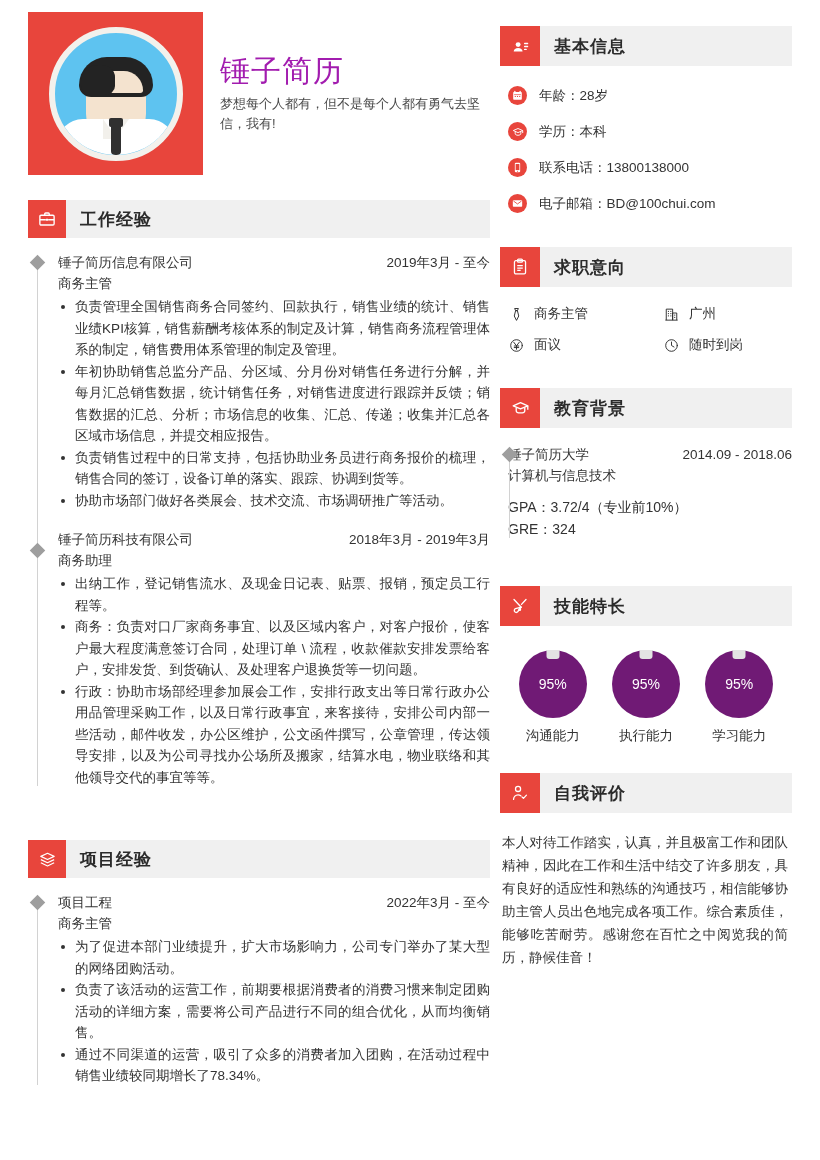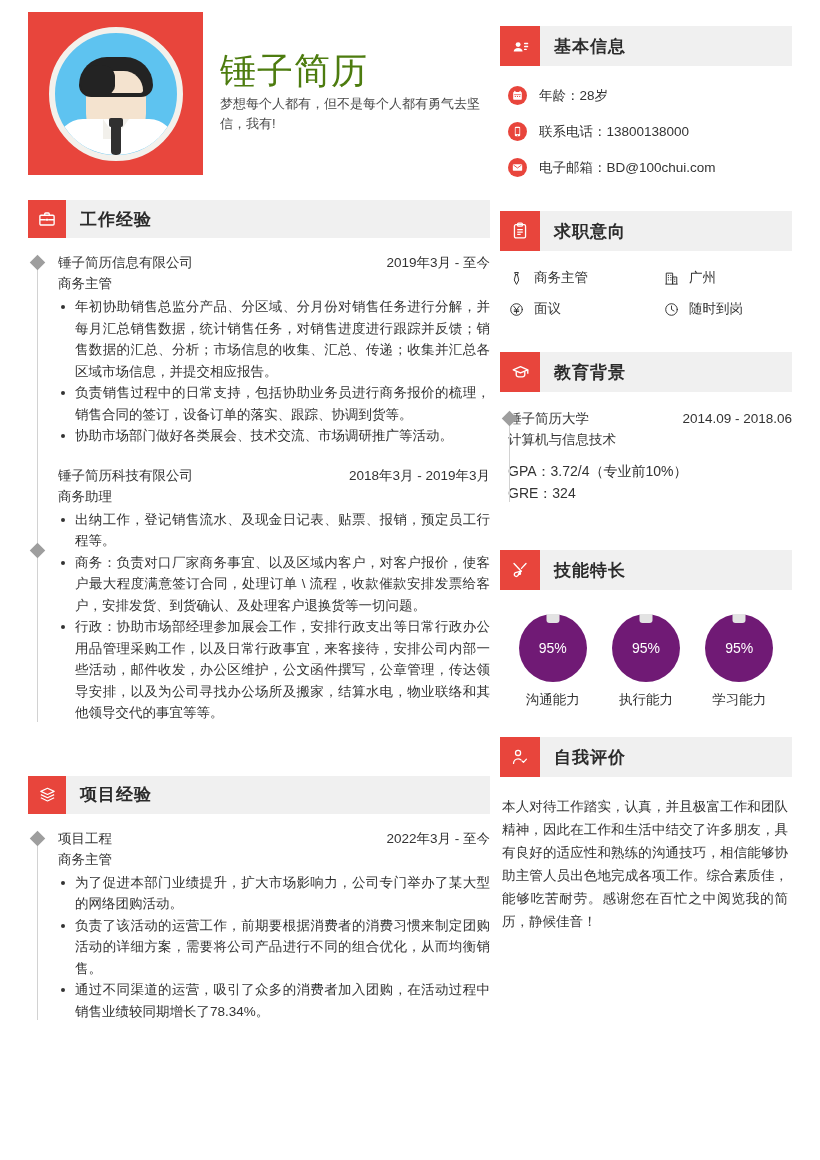--- a/index.html
+++ b/index.html
@@ -127,23 +127,23 @@
     background: #303030;
     border-radius: 2px;
   }
 
   .header-text {
     position: absolute;
     left: 220px; top: 52px;
     width: 270px;
   }
   .resume-name {
-    font-size: 36px;
+    font-size: 30px;
     font-weight: normal;
-    color: #4d7c0f;
+    color: #a21caf;
     letter-spacing: 1px;
     line-height: 38px;
   }
   .resume-slogan {
     margin-top: 4px;
     font-size: 13px;
     line-height: 20px;
     color: #4a4a4a;
   }
 
@@ -383,20 +383,21 @@
 
     <div class="tl">
       <div class="tl-dot"></div>
       <div class="entry">
         <div class="entry-top">
           <span class="entry-org">锤子简历信息有限公司</span>
           <span class="entry-date">2019年3月 - 至今</span>
         </div>
         <div class="entry-role">商务主管</div>
         <ul class="bullets">
+          <li>负责管理全国销售商务合同签约、回款执行，销售业绩的统计、销售业绩KPI核算，销售薪酬考核体系的制定及计算，销售商务流程管理体系的制定，销售费用体系管理的制定及管理。</li>
           <li>年初协助销售总监分产品、分区域、分月份对销售任务进行分解，并每月汇总销售数据，统计销售任务，对销售进度进行跟踪并反馈；销售数据的汇总、分析；市场信息的收集、汇总、传递；收集并汇总各区域市场信息，并提交相应报告。</li>
           <li>负责销售过程中的日常支持，包括协助业务员进行商务报价的梳理，销售合同的签订，设备订单的落实、跟踪、协调到货等。</li>
           <li>协助市场部门做好各类展会、技术交流、市场调研推广等活动。</li>
         </ul>
       </div>
 
       <div class="tl-dot" style="top:293px;"></div>
       <div class="entry">
         <div class="entry-top">
           <span class="entry-org">锤子简历科技有限公司</span>
@@ -467,20 +468,30 @@
             <rect x="4.6" y="9.6" width="14.8" height="1.5" fill="#e8453c"></rect>
             <rect x="6" y="13" width="2.4" height="2.2" fill="#e8453c"></rect>
             <rect x="10.8" y="13" width="2.4" height="2.2" fill="#e8453c"></rect>
             <rect x="15.6" y="13" width="2.4" height="2.2" fill="#e8453c"></rect>
           </svg>
         </span>
         <span>年龄：28岁</span>
       </div>
       <div class="info-row">
         <span class="ico-circle">
+          <svg width="12" height="12" viewBox="0 0 24 24" fill="none" stroke="#fff" stroke-width="1.9" stroke-linejoin="round">
+            <path d="M12 5 2.6 9.1 12 13.2l9.4-4.1z"></path>
+            <path d="M6.4 11.2v4.4c0 1.6 2.5 2.9 5.6 2.9s5.6-1.3 5.6-2.9v-4.4"></path>
+            <path d="M21.4 9.1v5"></path>
+          </svg>
+        </span>
+        <span>学历：本科</span>
+      </div>
+      <div class="info-row">
+        <span class="ico-circle">
           <svg width="11" height="11" viewBox="0 0 24 24" fill="#fff">
             <rect x="6.2" y="1.6" width="11.6" height="20.8" rx="2.4"></rect>
             <rect x="7.9" y="4.4" width="8.2" height="13.2" fill="#e8453c"></rect>
             <circle cx="12" cy="20" r="1.1" fill="#e8453c"></circle>
           </svg>
         </span>
         <span>联系电话：13800138000</span>
       </div>
       <div class="info-row">
         <span class="ico-circle">

